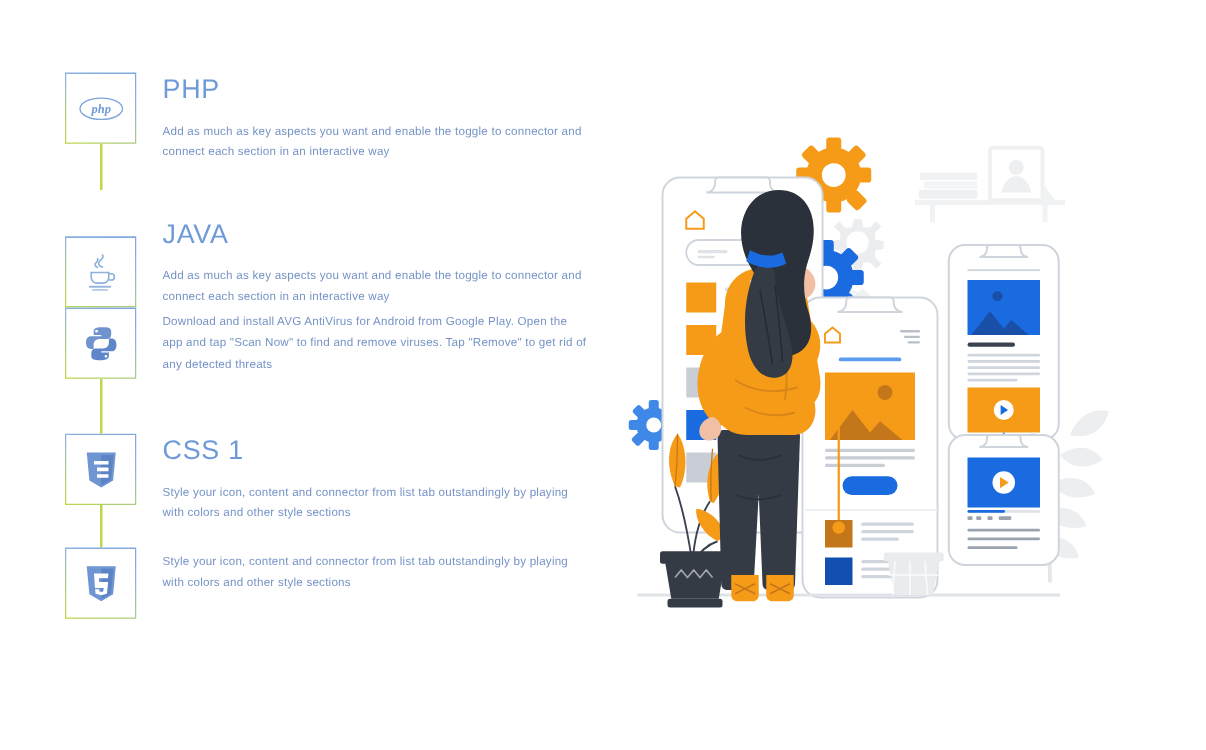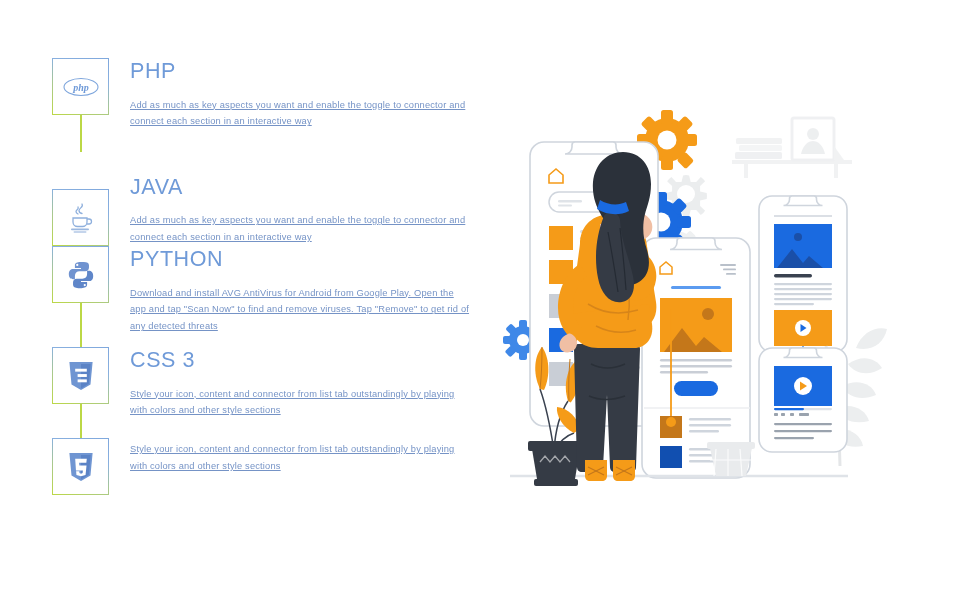--- a/index.html
+++ b/index.html
@@ -84,21 +84,20 @@
   }
 
   .item-desc {
     color: #7593c6;
     font-size: 9.3px;
     line-height: 1.82;
     letter-spacing: 0.18px;
     margin: 0;
     max-width: 340px;
     font-weight: 400;
-    text-decoration: underline;
   }
 
   
   #illustration {
     position: absolute;
     left: 496px;
     top: 96px;
     width: 462px;
     height: 405px;
   }
@@ -153,21 +152,20 @@
       <div class="icon-cell">
         <div class="icon-box">
           <svg width="30" height="30" viewBox="0 0 64 64">
             <path d="M31 4c-7 0-12 2-12 7v6h13v2H15c-5 0-9 3-9 11s4 11 9 11h4v-7c0-6 4-10 10-10h12c5 0 8-3 8-8V11c0-5-4-7-11-7zm-7 4.2a2.4 2.4 0 1 1 0 4.8 2.4 2.4 0 0 1 0-4.8z" fill="#7093d0"></path>
             <path d="M33 60c7 0 12-2 12-7v-6H32v-2h17c5 0 9-3 9-11s-4-11-9-11h-4v7c0 6-4 10-10 10H23c-5 0-8 3-8 8v5c0 5 4 7 11 7zm7-4.2a2.4 2.4 0 1 1 0-4.8 2.4 2.4 0 0 1 0 4.8z" fill="#5f86c9"></path>
           </svg>
         </div>
         <div class="connector" style="height:44px;"></div>
       </div>
       <div class="text-cell">
-        <div class="item-title">PYTHON</div>
         <div class="item-desc">Download and install AVG AntiVirus for Android from Google Play. Open the app and tap "Scan Now" to find and remove viruses. Tap "Remove" to get rid of any detected threats</div>
       </div>
     </div>
 
     <div class="list-row" style="height:91px;">
       <div class="icon-cell">
         <div class="icon-box">
           <svg width="26" height="30" viewBox="0 0 52 62">
             <path d="M2 2h48l-4.4 46.5L26 60 6.4 48.5z" fill="#6f95d2"></path>
             <path d="M26 6v50.6l16.1-9.6L46 6z" fill="#5b83c6"></path>
@@ -175,21 +173,21 @@
               <path d="M14 16h24v6H14z"></path>
               <path d="M19 27h19v6H19z"></path>
               <path d="M19 38h19v6H19z"></path>
             </g>
             <path d="M13 17.5h25.5" stroke="#ffffff" stroke-width="0" fill="none"></path>
           </svg>
         </div>
         <div class="connector" style="height:34px;"></div>
       </div>
       <div class="text-cell">
-        <div class="item-title">CSS 3</div>
+        <div class="item-title">CSS 1</div>
         <div class="item-desc">Style your icon, content and connector from list tab outstandingly by playing with colors and other style sections</div>
       </div>
     </div>
 
     <div class="list-row" style="height:70px;">
       <div class="icon-cell">
         <div class="icon-box">
           <svg width="26" height="30" viewBox="0 0 52 62">
             <path d="M2 2h48l-4.4 46.5L26 60 6.4 48.5z" fill="#6f95d2"></path>
             <path d="M26 6v50.6l16.1-9.6L46 6z" fill="#5b83c6"></path>

